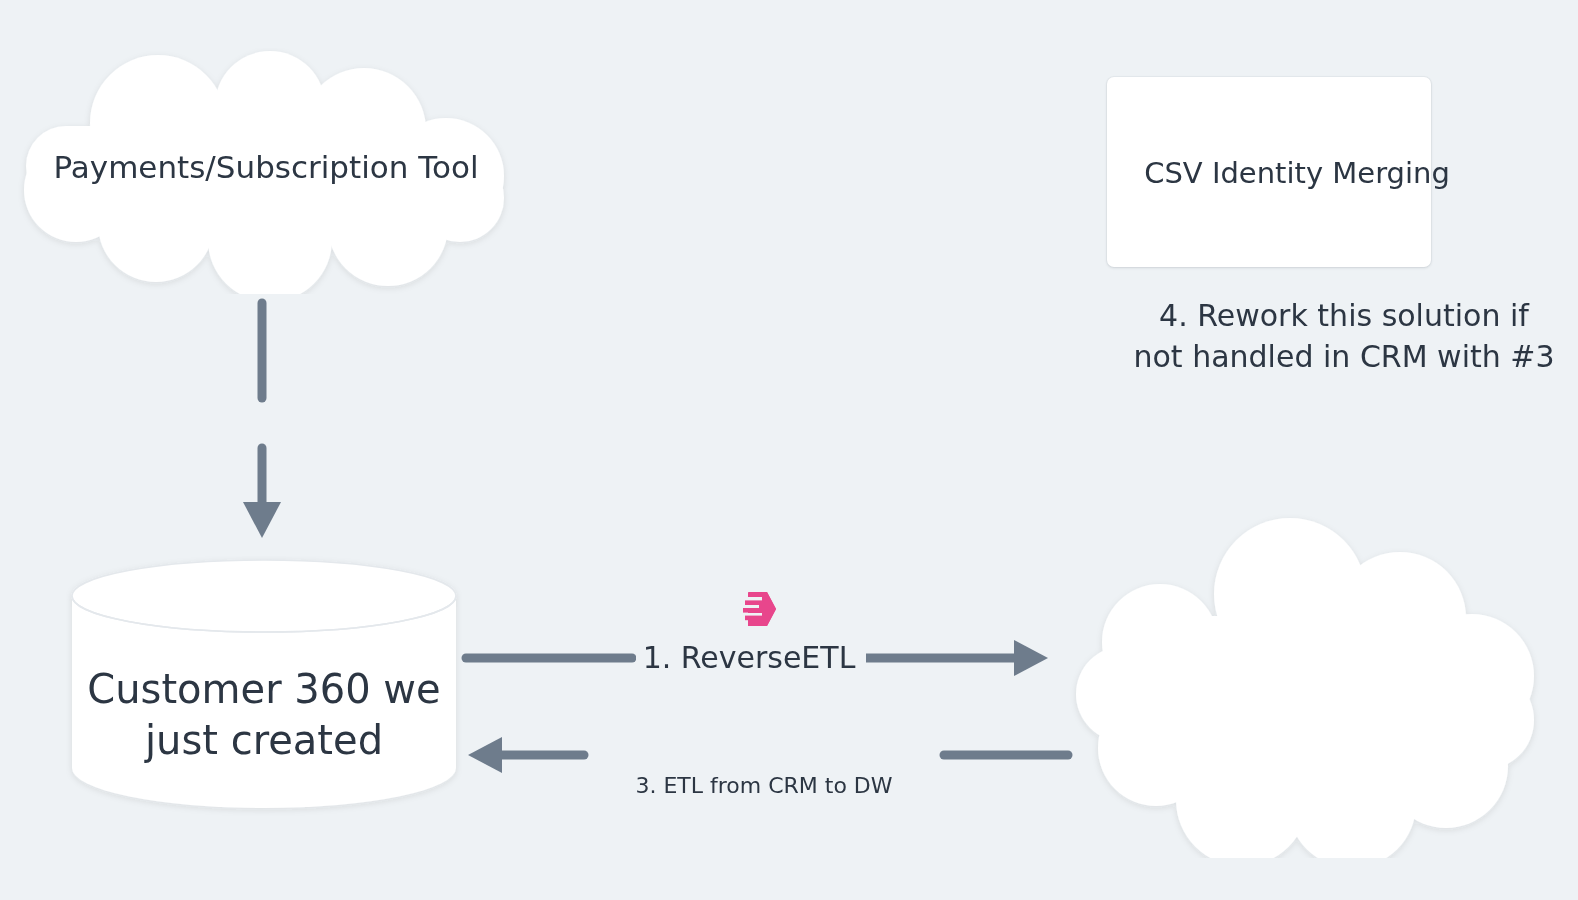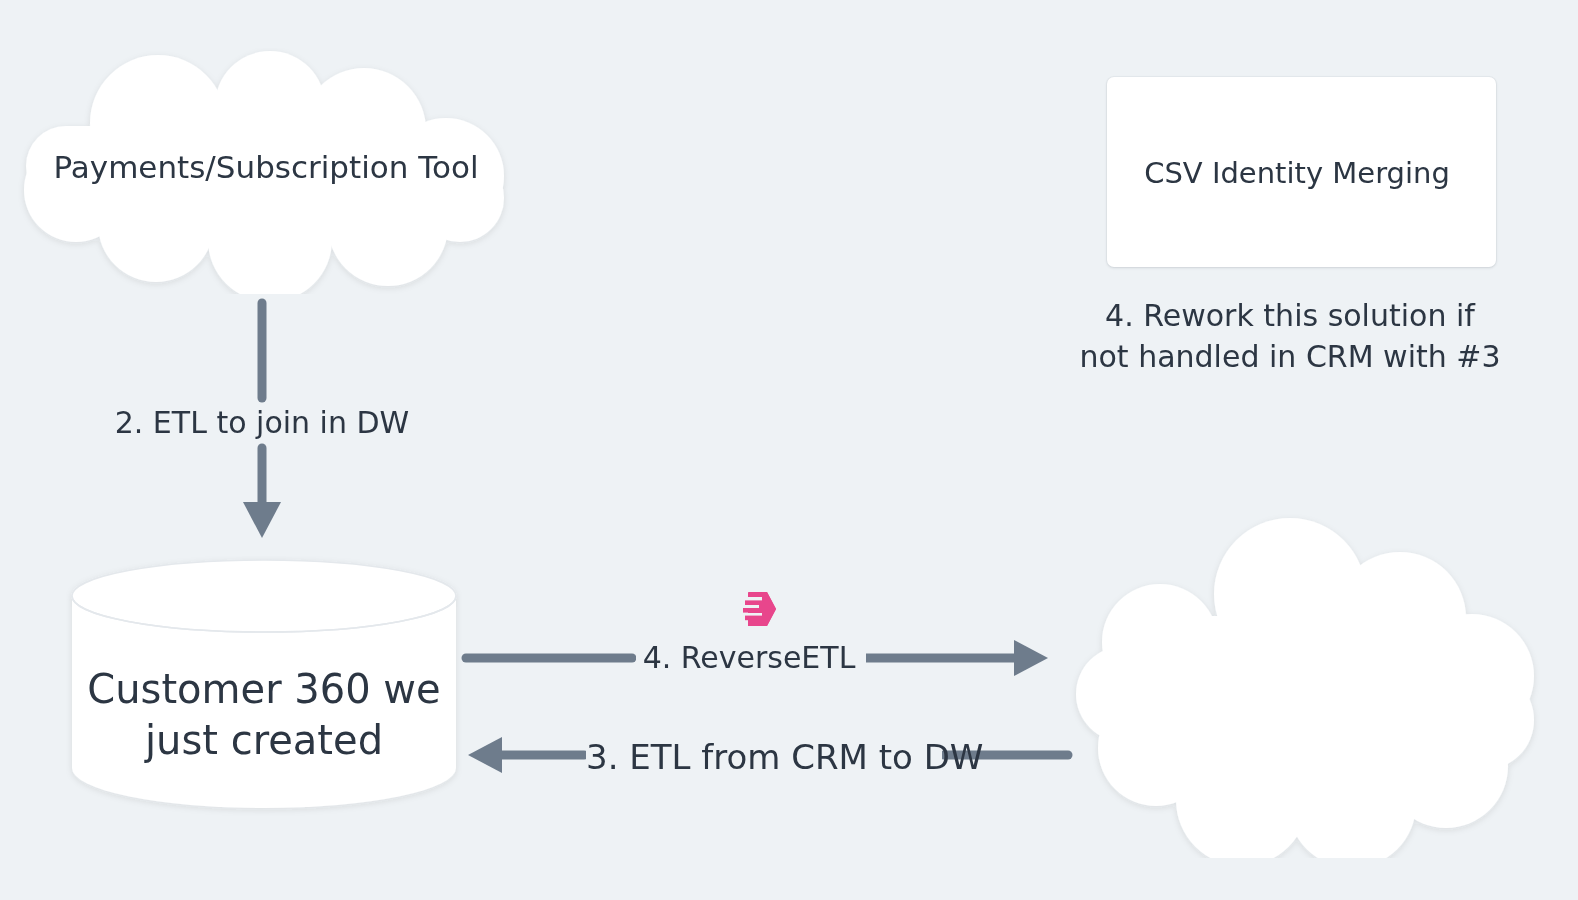--- a/index.html
+++ b/index.html
@@ -87,25 +87,25 @@
         <circle cx="262" cy="192" r="62" fill="#ffffff"></circle>
         <circle cx="148" cy="176" r="58" fill="#ffffff"></circle>
         <circle cx="68" cy="142" r="52" fill="#ffffff"></circle>
         <circle cx="58" cy="118" r="40" fill="#ffffff"></circle>
         <rect x="58" y="78" width="396" height="110" fill="#ffffff"></rect>
       </g>
     </svg>
     <div class="node-label" style="left:0; top:100px; width:516px; font-size:31px;">Payments/Subscription Tool</div>
   </div>
 
-  <div class="rect-box" style="left:1107px; top:77px; width:389px; height:190px;">
+  <div class="rect-box" style="left:1107px; top:77px; width:324px; height:190px;">
     <div class="node-label" style="left:0; top:78px; width:380px; font-size:29px;">CSV Identity Merging</div>
   </div>
 
-  <div class="annotation" style="left:1060px; top:296px; width:460px; font-size:30px;">4. Rework this solution if
+  <div class="annotation" style="left:1114px; top:296px; width:460px; font-size:30px;">4. Rework this solution if
 not handled in CRM with #3</div>
 
   <div class="cyl-wrap" style="left:66px; top:556px; width:396px; height:262px;">
     <svg width="396" height="262" viewBox="0 0 396 262" aria-hidden="true">
       <defs>
         <filter id="softshadow2" x="-20%" y="-20%" width="140%" height="150%">
           <feDropShadow dx="0" dy="2" stdDeviation="3" flood-color="#2c3643" flood-opacity="0.10"></feDropShadow>
         </filter>
       </defs>
       <g filter="url(#softshadow2)">
@@ -155,25 +155,24 @@
       <polygon points="1048,658 1014,640 1014,676" fill="#6e7c8c"></polygon>
     </g>
 
     <g>
       <line x1="494" y1="755" x2="584" y2="755" stroke="#6e7c8c" stroke-width="9" stroke-linecap="round"></line>
       <polygon points="468,755 502,737 502,773" fill="#6e7c8c"></polygon>
       <line x1="944" y1="755" x2="1068" y2="755" stroke="#6e7c8c" stroke-width="9" stroke-linecap="round"></line>
     </g>
   </svg>
 
-  <div class="edge-label" style="left:62px; top:404px; width:400px; font-size:30px;">2. ETL to join in DW</div>
 
-  <div class="edge-label" style="left:636px; top:639px; width:226px; font-size:30px;">4. ReverseETL</div>
+  <div class="edge-label" style="left:636px; top:639px; width:226px; font-size:30px;">1. ReverseETL</div>
 
-  <div class="edge-label" style="left:586px; top:736px; width:356px; font-size:34px;">3. ETL from CRM to DW</div>
+  <div class="edge-label" style="left:586px; top:772px; width:356px; font-size:22px;">3. ETL from CRM to DW</div>
 
   <div class="ht-icon" style="left:738px; top:589px; width:40px; height:40px;">
     <svg width="40" height="40" viewBox="0 0 40 40">
       <g>
         <polygon points="11,3 29,3 38,20 29,37 11,37 2,20" fill="#e8468c"></polygon>
         <rect x="0" y="8" width="24" height="4.4" fill="#eef2f5"></rect>
         <rect x="0" y="16" width="21" height="4.4" fill="#eef2f5"></rect>
         <rect x="0" y="24" width="24" height="4.4" fill="#eef2f5"></rect>
         <rect x="0" y="0" width="10" height="40" fill="#eef2f5"></rect>
         <polygon points="11,3 29,3 38,20 29,37 11,37 2,20" fill="none" stroke="#eef2f5" stroke-width="0"></polygon>

